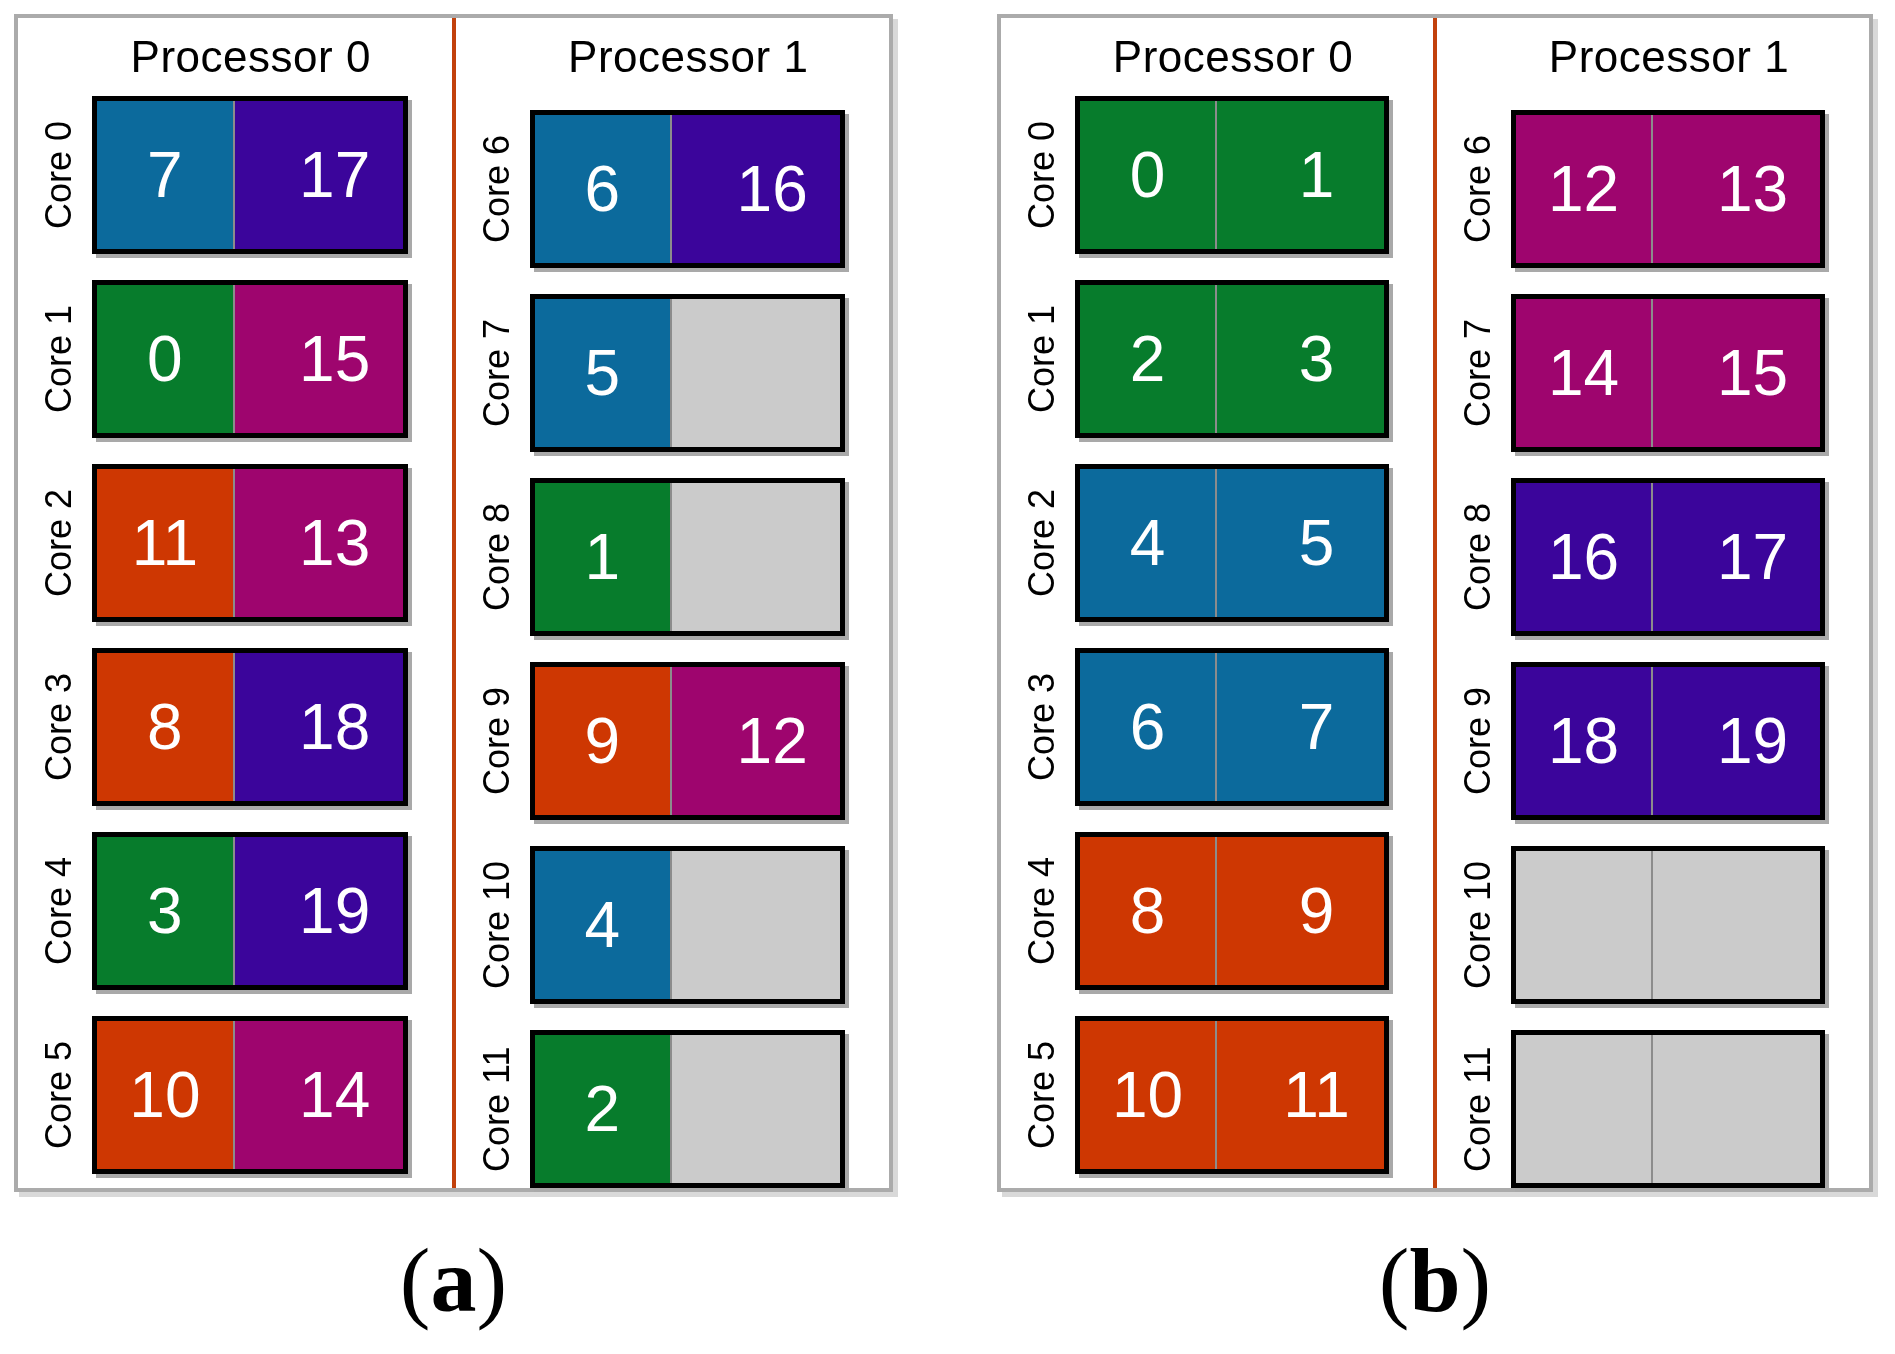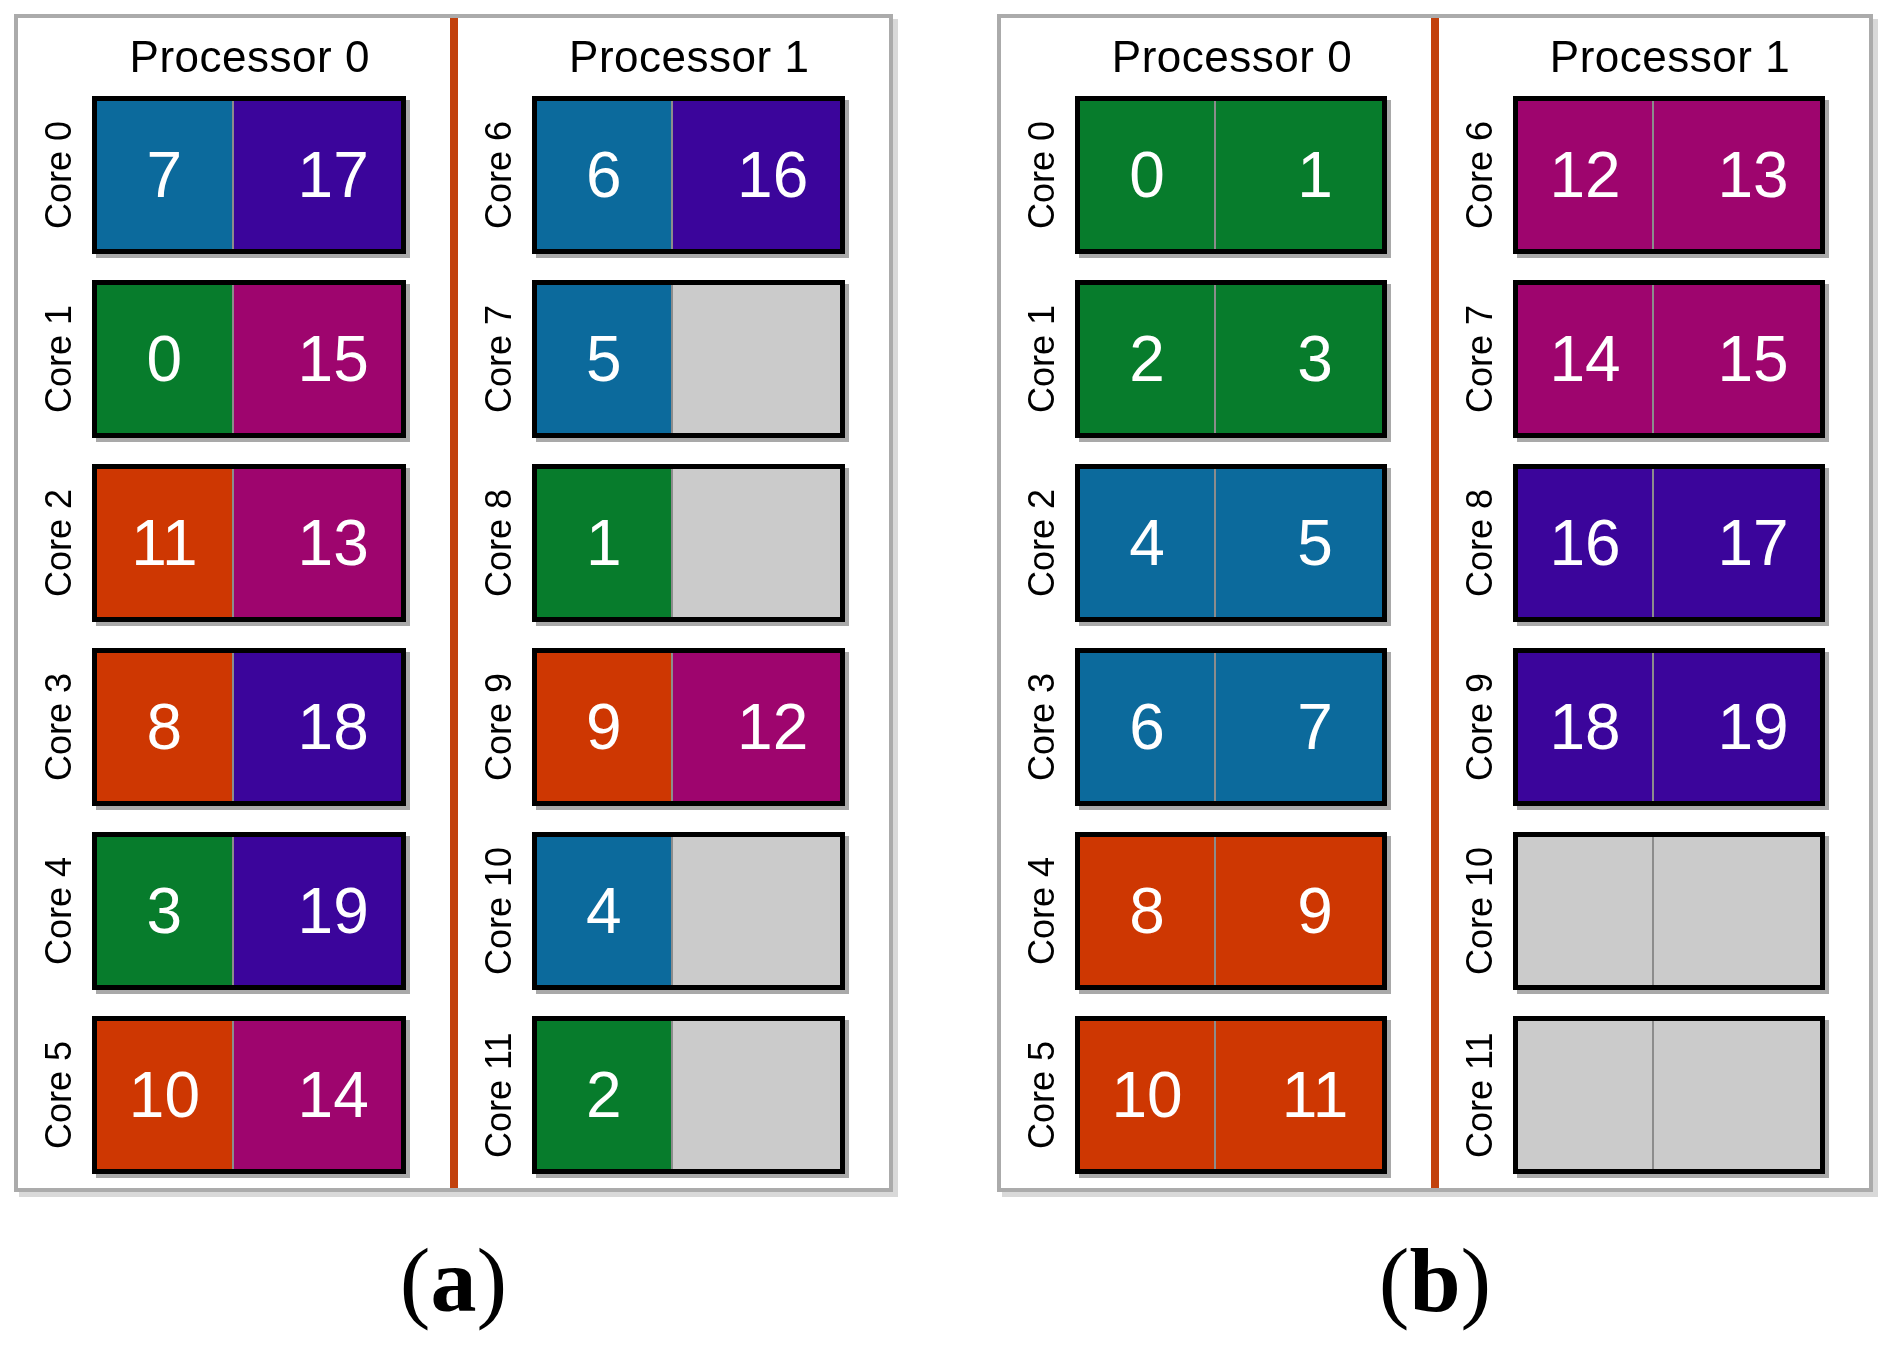--- a/index.html
+++ b/index.html
@@ -8,21 +8,21 @@
     font-family:"Liberation Sans",sans-serif;color:#000;
   }
   .figure{display:flex;gap:104px;padding:14px 0 0 14px;border-radius:13px;}
   .panel{
     box-sizing:border-box;width:879px;height:1178px;flex:0 0 auto;
     border:4px solid #ababab;background:#fff;display:flex;
     box-shadow:5px 5px 0 #d9d9d9;
   }
   .panel-b{width:876px;}
   .proc-col{flex:1 1 0;display:flex;flex-direction:column;box-sizing:border-box;min-width:0;}
-  .proc-col.second{border-left:8px solid #c2410c;}
+  .proc-col.second{border-left:4px solid #c2410c;justify-content:space-between;}
   .proc-title{
     height:78px;display:flex;align-items:center;justify-content:center;
     font-size:44px;letter-spacing:0.5px;margin-left:76px;margin-right:44px;
     white-space:nowrap;
   }
   .cores{display:flex;flex-direction:column;gap:26px;}
   .core{display:flex;align-items:center;height:158px;padding-left:8px;}
   .core-label{
     flex:0 0 66px;height:158px;display:flex;align-items:center;justify-content:center;
     font-size:36px;line-height:1;writing-mode:vertical-rl;transform:rotate(180deg);

